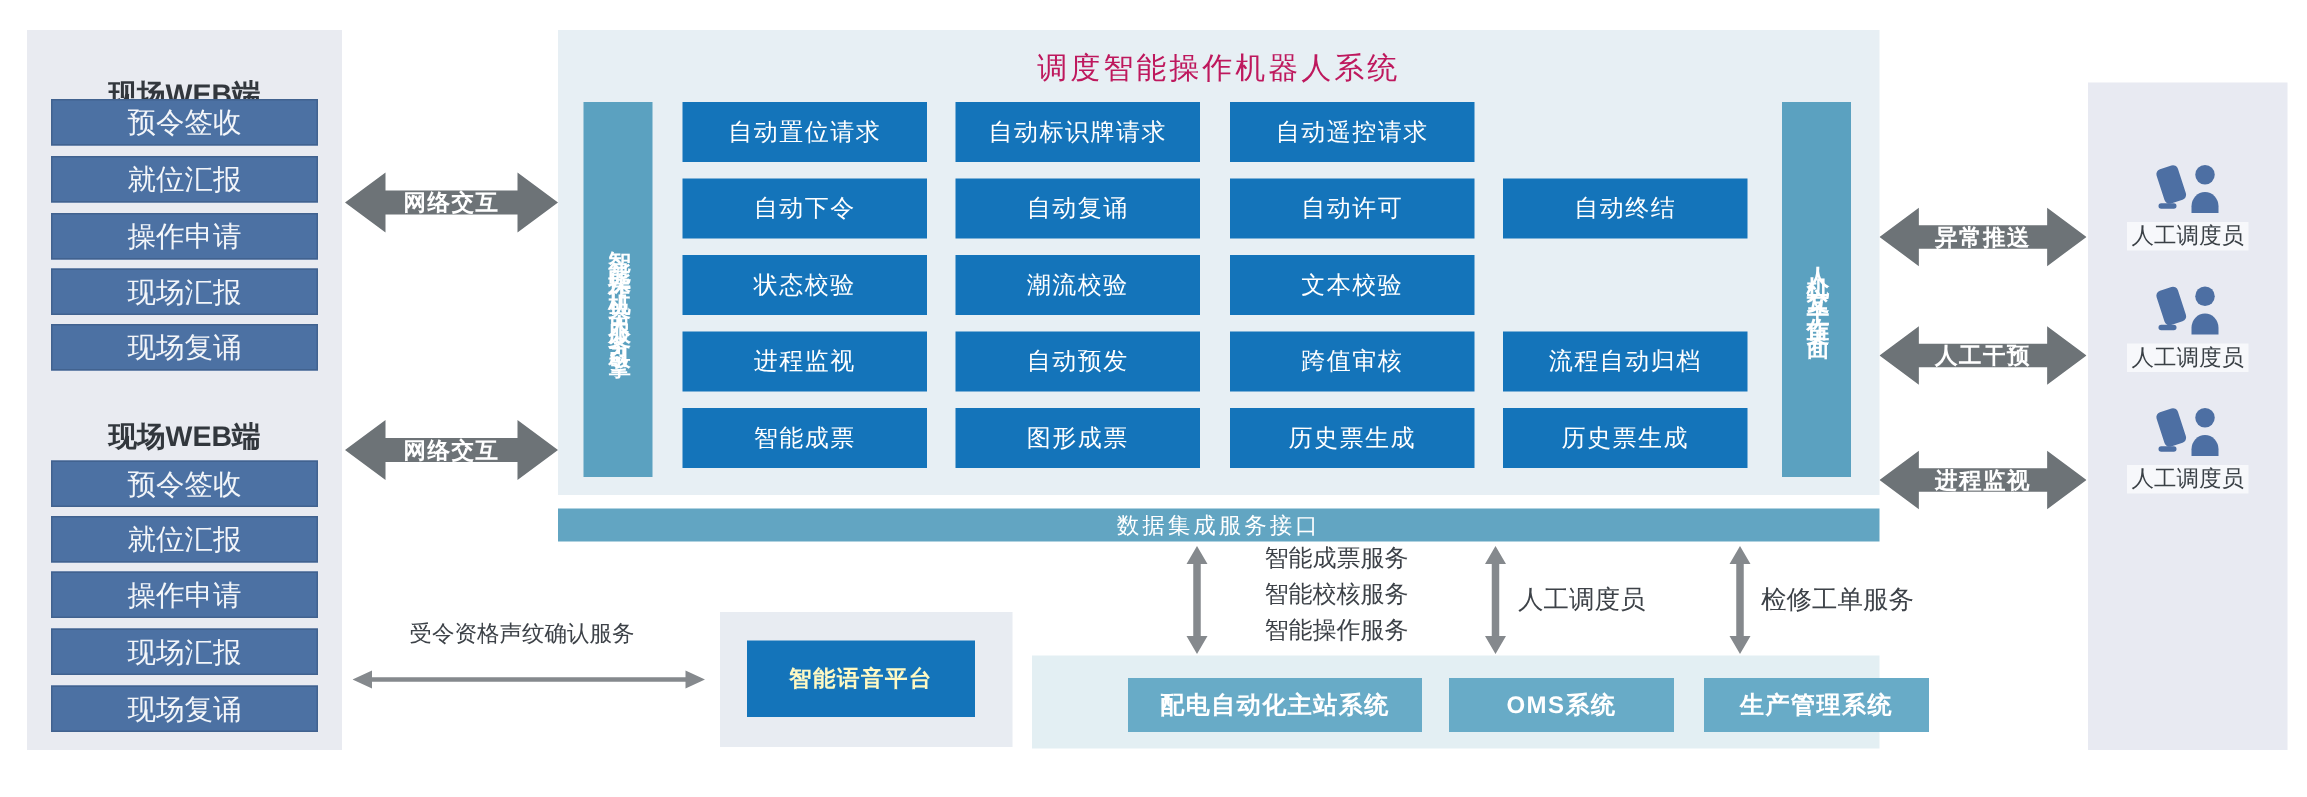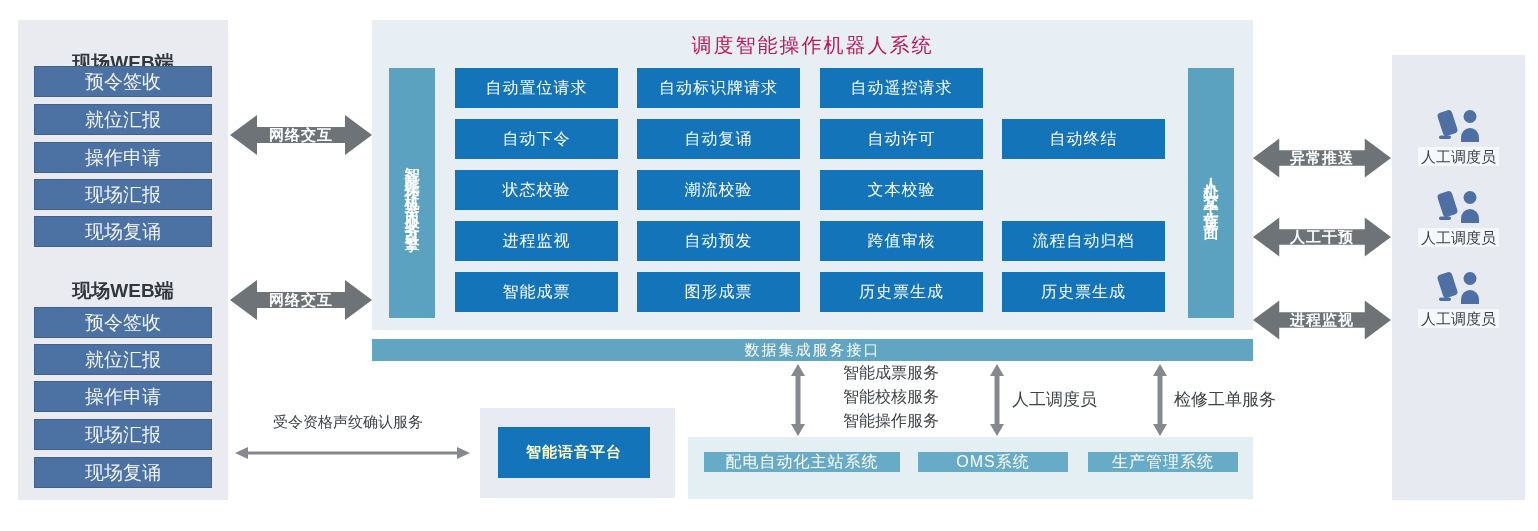--- a/index.html
+++ b/index.html
@@ -22,22 +22,22 @@
   .harrow{position:absolute;width:142px;height:44px;}
   .harrow svg{position:absolute;left:0;top:0;width:100%;height:100%;}
   .harrow .alabel{position:absolute;left:0;top:0;width:100%;height:100%;display:flex;align-items:center;justify-content:center;
            color:#ffffff;font-size:15px;font-weight:bold;letter-spacing:1px;}
   .arrow-fill{fill:#6d7377;}
   .thin-fill{fill:#85898d;}
   .varrow{position:absolute;width:16px;height:72px;}
   .svc-multi{position:absolute;left:843px;top:361px;font-size:16px;color:#3d4248;line-height:24px;}
   .svc-label{position:absolute;font-size:17px;color:#3d4248;}
   .bottom-panel{position:absolute;left:688px;top:437px;width:565px;height:62px;background:#e3eff3;}
-  .tealbtn{position:absolute;top:15px;height:20px;background:#68abc7;display:flex;align-items:center;justify-content:center;
-           color:#ffffff;font-size:16px;font-weight:normal;letter-spacing:1px;}
+  .tealbtn{position:absolute;top:15px;height:36px;background:#68abc7;display:flex;align-items:center;justify-content:center;
+           color:#ffffff;font-size:16px;font-weight:bold;letter-spacing:1px;margin-left:48px;}
   .voice-panel{position:absolute;left:480px;top:408px;width:195px;height:90px;background:#e8ecf2;}
   .voice-btn{position:absolute;left:18px;top:19px;width:152px;height:51px;background:#1474ba;display:flex;align-items:center;
              justify-content:center;color:#fef9c3;font-size:15px;font-weight:bold;letter-spacing:1px;}
   .voice-svc{position:absolute;left:238px;top:413px;width:220px;text-align:center;font-size:15px;color:#3d4248;}
   .right-panel{position:absolute;left:1392px;top:55px;width:133px;height:445px;background:#e8eaf2;}
   .op-icon{position:absolute;left:0;width:100%;display:flex;justify-content:center;}
   .op-label{position:absolute;left:0;width:100%;text-align:center;font-size:15px;color:#3a4046;}
   .op-label em{font-style:normal;background:rgba(255,255,255,.65);padding:1px 3px;}
   .person-fill{fill:#4d6fa3;}
 </style>

